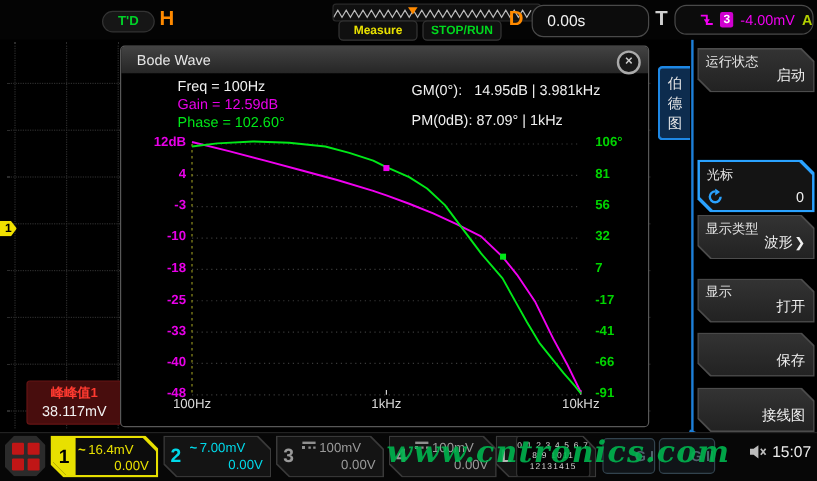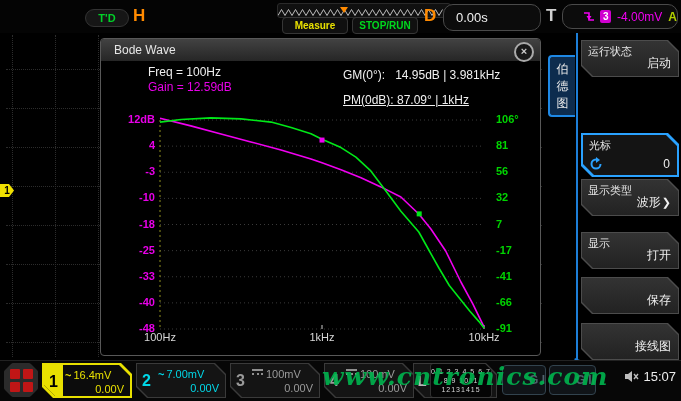--- a/index.html
+++ b/index.html
@@ -49,21 +49,21 @@
   #dlg-header{left:0;top:0;width:439px;height:22px;background:linear-gradient(#424242,#262626);
               border-radius:3px 3px 0 0;}
   #dlg-title{left:13px;top:4px;font-size:12px;color:#e6e6e6;}
   #dlg-close{right:6px;top:3px;width:16px;height:16px;border:2px solid #aaa;border-radius:50%;
              background:#181818;color:#ccc;font-size:11px;font-weight:bold;text-align:center;line-height:15px;}
   .readout{font-size:12px;white-space:pre;}
   #ro-freq{left:47px;top:26px;color:#f0f0f0;}
   #ro-gain{left:47px;top:41px;color:#e800e8;}
   #ro-phase{left:47px;top:56px;color:#00e818;}
   #ro-gm{left:242px;top:29px;color:#f0f0f0;}
-  #ro-pm{left:242px;top:54px;color:#f0f0f0;text-decoration:underline;}
+  #ro-pm{left:242px;top:54px;color:#f0f0f0;}
   #bode-svg{left:59px;top:81px;overflow:visible;}
   .ylbl{position:absolute;font-size:11px;font-weight:bold;width:100%;}
   #y-left-lbls{left:0;top:81px;width:54px;height:209px;}
   #y-left-lbls .ylbl{text-align:right;color:#e800e8;}
   #y-right-lbls{left:395px;top:81px;width:44px;height:209px;}
   #y-right-lbls .ylbl{text-align:left;color:#00d400;}
   .xlbl{position:absolute;top:292px;width:60px;margin-left:-30px;text-align:center;font-size:11px;color:#d8d8d8;}
 
   
   #sidebar{left:545px;top:33px;width:136px;height:334px;background:#000;z-index:6;}
@@ -341,29 +341,34 @@
         <line x1="88" x2="88" y1="28.647766348639493" y2="88" stroke="55.97008760791687" stroke-width="#17aec6" opacity="1"></line>
         <line x1="88" x2="88" y1="32.29107217425917" y2="88" stroke="55.70892782574083" stroke-width="#e8e400" opacity="1"></line>
         <line x1="89" x2="89" y1="29.661269744803576" y2="89" stroke="53.158051106911444" stroke-width="#17aec6" opacity="1"></line>
         <line x1="89" x2="89" y1="38.540866174706025" y2="89" stroke="49.459133825293975" stroke-width="#e8e400" opacity="1"></line>
         <line x1="90" x2="90" y1="35.72683444361974" y2="90" stroke="52.84107363090607" stroke-width="#17aec6" opacity="1"></line>
         <line x1="90" x2="90" y1="38.68174505293064" y2="90" stroke="49.31825494706936" stroke-width="#e8e400" opacity="1"></line>
         <line x1="91" x2="91" y1="32.23251534753217" y2="91" stroke="52.10399335553052" stroke-width="#17aec6" opacity="1"></line>
         <line x1="91" x2="91" y1="39.00933628643088" y2="91" stroke="48.99066371356912" stroke-width="#e8e400" opacity="1"></line>
       </svg>
     <div id="ch1-marker" class="abs">1</div>
+    <div id="meas-box" class="abs">
+      <div id="meas-label">峰峰值1</div>
+      <div id="meas-value">38.117mV</div>
+    </div>
   </div>
 
   <div id="dialog" class="abs">
     <div id="dlg-header" class="abs">
       <span id="dlg-title" class="abs">Bode Wave</span>
       <span id="dlg-close" class="abs">×</span>
     </div>
     <div class="abs readout" id="ro-freq">Freq = 100Hz</div>
     <div class="abs readout" id="ro-gain">Gain = 12.59dB</div>
+    <div class="abs readout" id="ro-phase">Phase = 102.60°</div>
     <div class="abs readout" id="ro-gm">GM(0°):   14.95dB | 3.981kHz</div>
     <div class="abs readout" id="ro-pm">PM(0dB): 87.09° | 1kHz</div>
     <div id="y-left-lbls" class="abs">
         <div class="ylbl" style="top: -7px;">12dB</div>
         <div class="ylbl" style="top: 19.125px;">4</div>
         <div class="ylbl" style="top: 45.25px;">-3</div>
         <div class="ylbl" style="top: 71.375px;">-10</div>
         <div class="ylbl" style="top: 97.5px;">-18</div>
         <div class="ylbl" style="top: 123.625px;">-25</div>
         <div class="ylbl" style="top: 149.75px;">-33</div>

